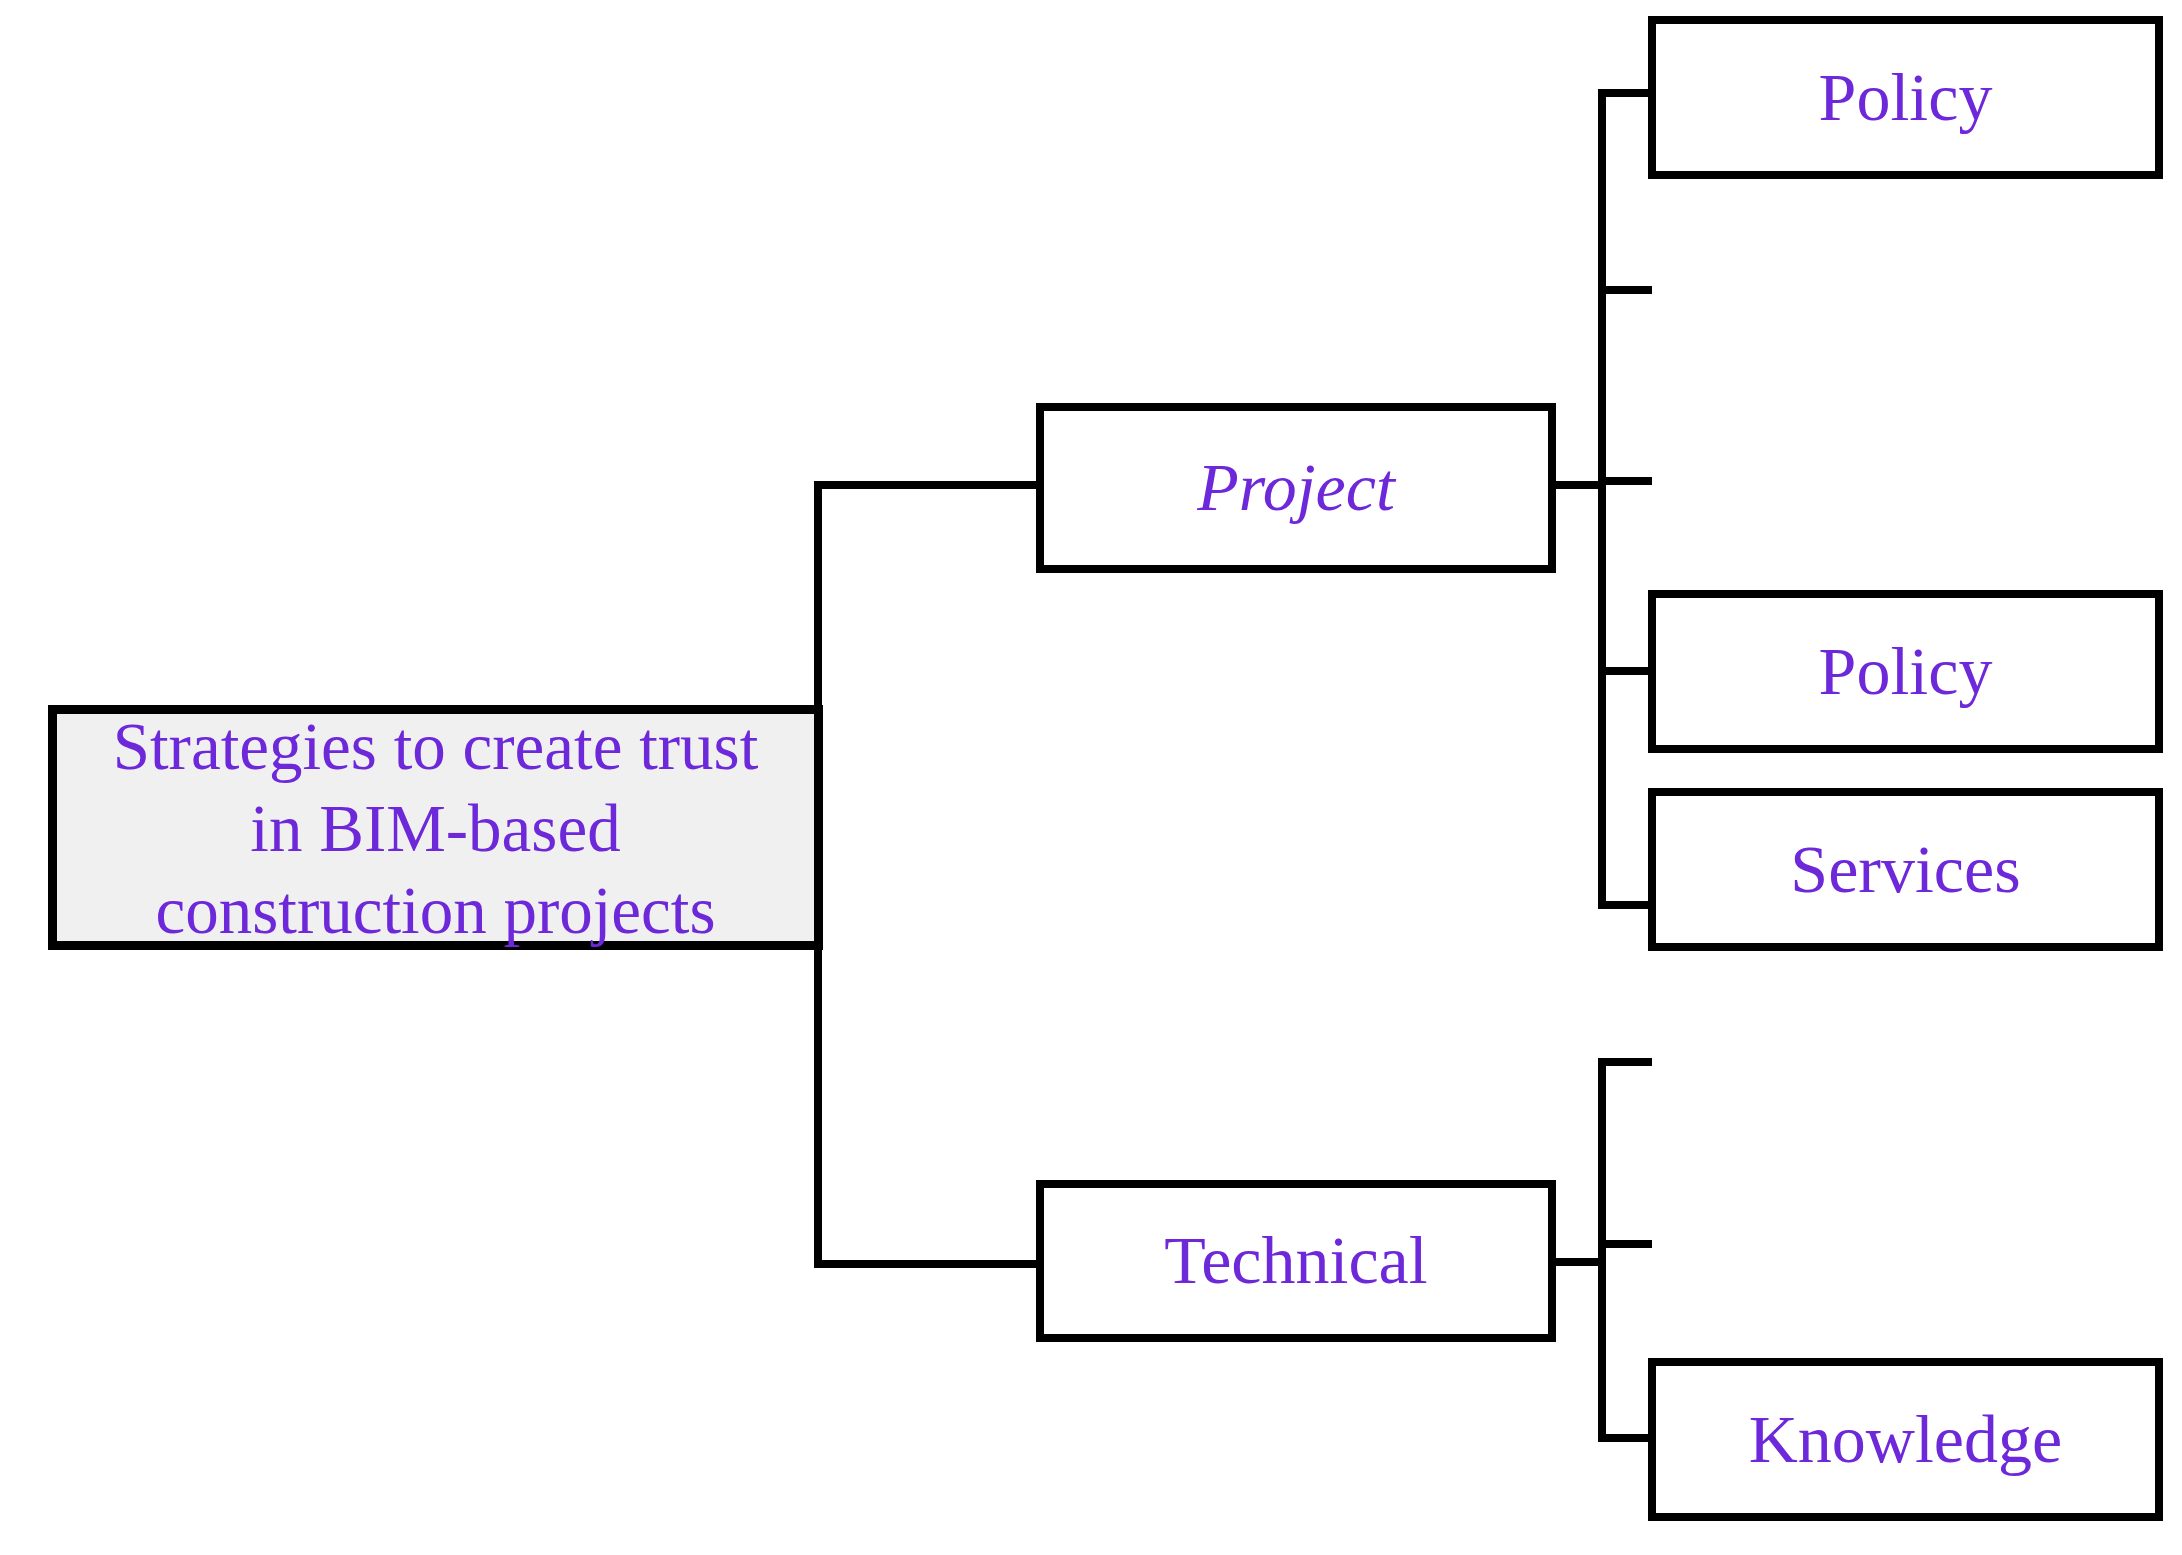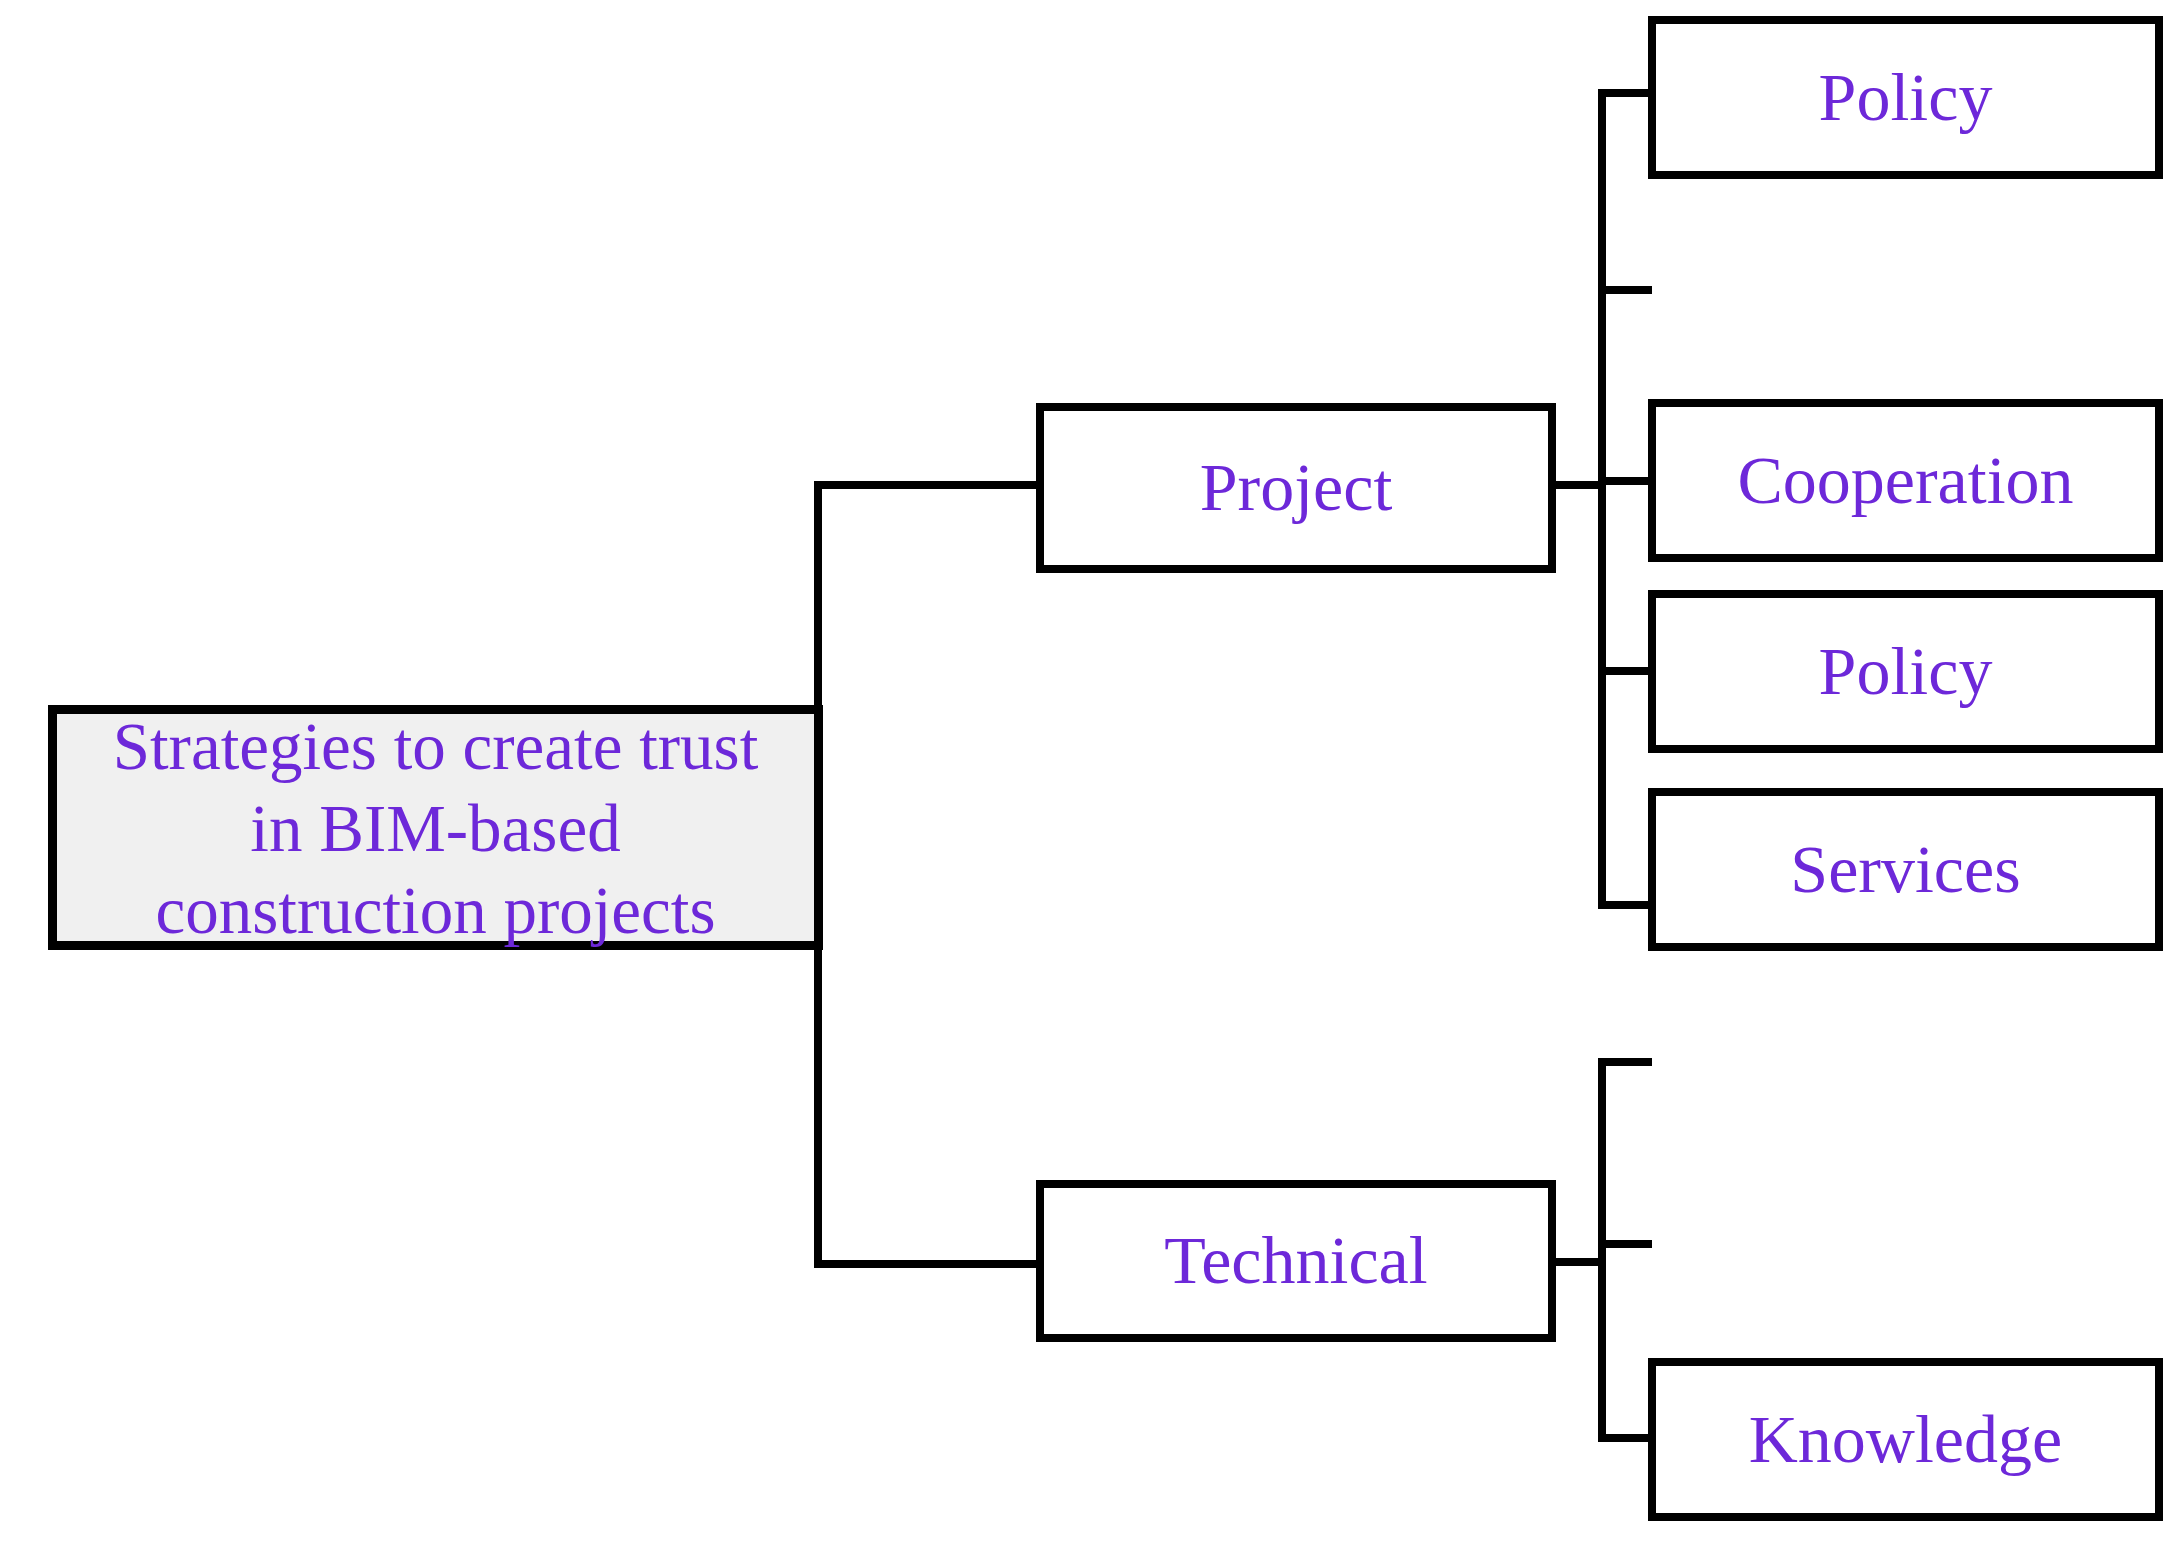--- a/index.html
+++ b/index.html
@@ -46,21 +46,21 @@
     font-size: 67px;
   }
   .root span { line-height: 82px; }
 
   
   .lvl1 {
     left: 1036px;
     width: 520px;
     font-size: 68px;
   }
-  .lvl1-project   { top: 403px;  height: 170px; }
+  .lvl1-project   { top: 403px;  height: 170px; font-style: italic; }
   .lvl1-technical { top: 1180px; height: 162px; }
 
   
   .leaf {
     left: 1648px;
     width: 515px;
     height: 163px;
     font-size: 68px;
   }
   .leaf-0 { top: 16px;   }
@@ -136,23 +136,20 @@
     <span>Project</span>
   </div>
 
   <div class="node lvl1 lvl1-technical">
     <span>Technical</span>
   </div>
 
   <div class="node leaf leaf-0">
     <span>Policy</span>
   </div>
-  <div class="node leaf leaf-2">
-    <span>Cooperation</span>
-  </div>
   <div class="node leaf leaf-3">
     <span>Policy</span>
   </div>
   <div class="node leaf leaf-4">
     <span>Services</span>
   </div>
 
   <div class="node leaf leaf-7">
     <span>Knowledge</span>
   </div>

